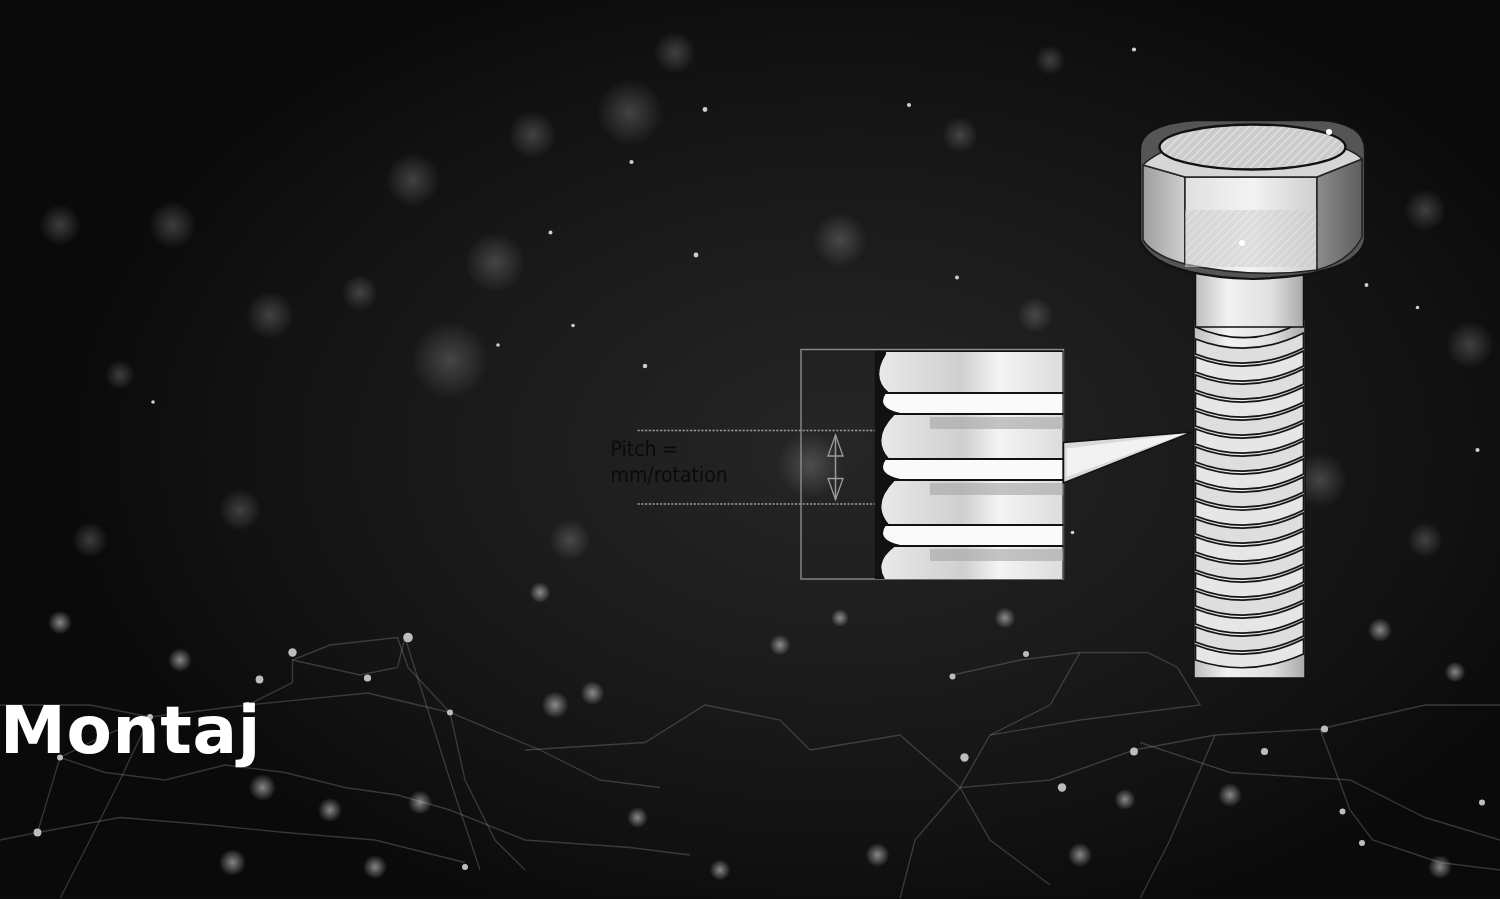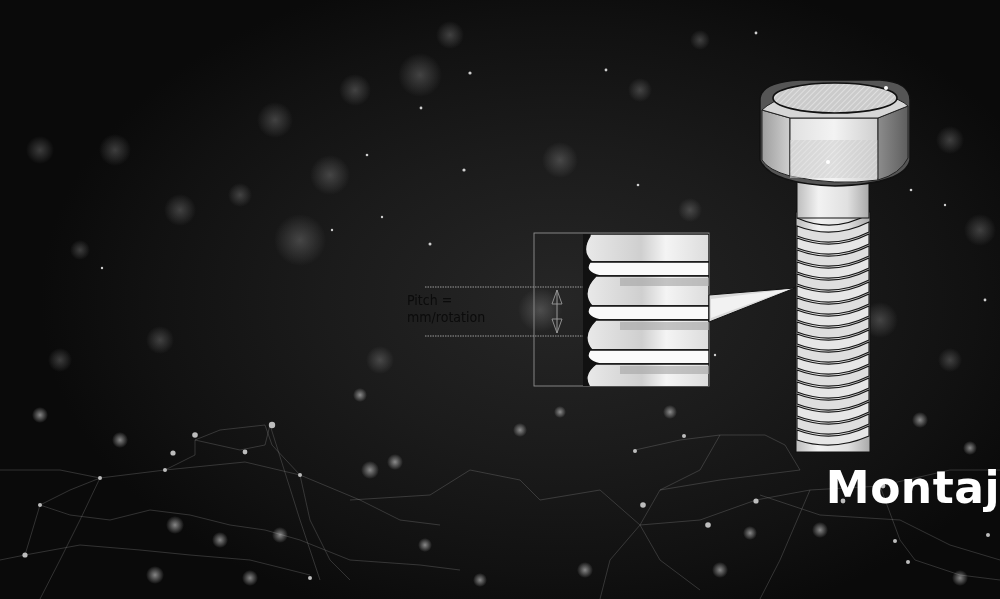--- a/index.html
+++ b/index.html
@@ -6,21 +6,21 @@
     body { width: 1000px; height: 599px; overflow: hidden; background: #0d0d0d; }
     .stage {
       position: relative; width: 1000px; height: 599px; overflow: hidden;
       background:
         radial-gradient(ellipse 520px 340px at 560px 300px, #262626 0%, #1b1b1b 45%, #111 80%, #0a0a0a 100%);
       font-family: "Liberation Sans", sans-serif;
       text-decoration: underline;
     }
     .layer { position: absolute; left: 0; top: 0; width: 1000px; height: 599px; }
     .title {
-      position: absolute; left: 0; width: 1000px; top: 462px; text-align: right;
+      position: absolute; left: 0; width: 1000px; top: 462px; text-align: left;
       color: #ffffff; font-family: "DejaVu Sans", sans-serif; font-weight: bold;
       font-size: 44px; letter-spacing: 0.5px;
     }
     .pitch-label {
       position: absolute; left: 407px; top: 292px; color: #0b0b0b;
       font-family: "DejaVu Sans", sans-serif; font-size: 14px; line-height: 17px;
       transform: scaleX(0.9); transform-origin: left top;
     }
   </style>
 </head>

